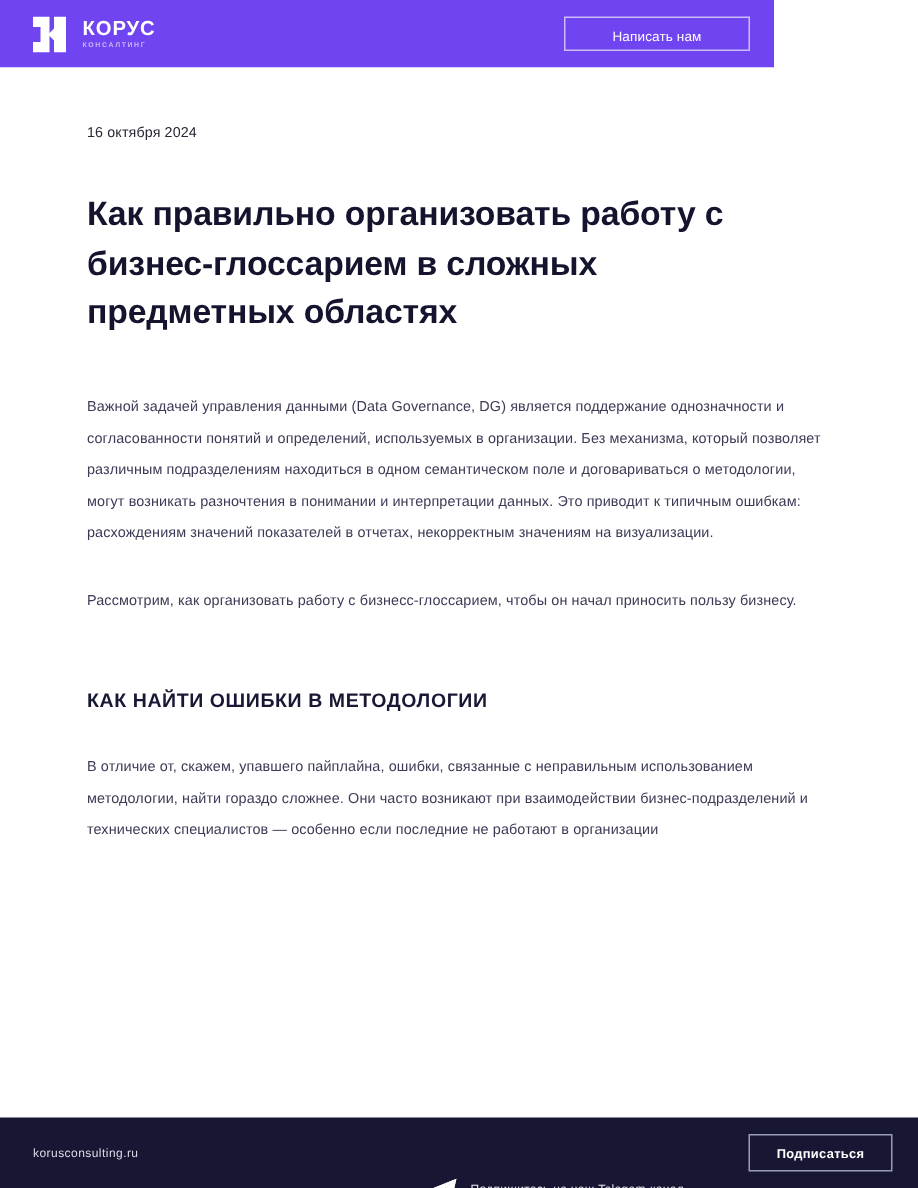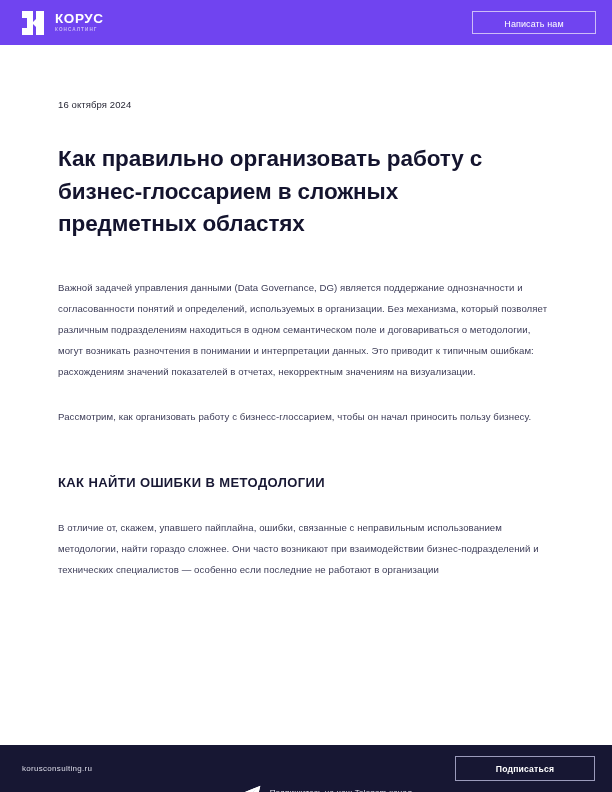--- a/index.html
+++ b/index.html
@@ -12,21 +12,21 @@
     background: #ffffff;
     font-family: "Liberation Sans", sans-serif;
     overflow: hidden;
     position: relative;
   }
 
   
   .header {
     position: absolute;
     top: 0; left: 0;
-    width: 612px;
+    width: 516px;
     height: 45px;
     background: #7044f0;
     display: flex;
     align-items: center;
     justify-content: space-between;
     box-sizing: border-box;
     padding: 0 16px 0 22px;
   }
   .logo {
     display: flex;
@@ -77,21 +77,20 @@
   
   .content {
     position: absolute;
     top: 45px;
     left: 0;
     width: 612px;
     height: 700px;
     box-sizing: border-box;
     padding: 0 58px;
     background: #ffffff;
-    margin-top: 16px;
   }
   .date {
     font-size: 9.5px;
     color: #272735;
     margin-top: 38px;
     letter-spacing: 0.1px;
   }
   .article-title {
     font-size: 22.5px;
     font-weight: bold;
@@ -157,21 +156,21 @@
     letter-spacing: 0.2px;
   }
   .footer-btn {
     margin-left: 22px;
     border: 1px solid #9b9bbb;
     background: transparent;
     color: #ffffff;
     font-family: "Liberation Sans", sans-serif;
     font-size: 8.6px;
     font-weight: bold;
-    width: 140px;
+    width: 96px;
     height: 25px;
     line-height: 25px;
     text-align: center;
     letter-spacing: 0.2px;
     cursor: pointer;
     box-sizing: border-box;
     padding: 0;
   }
 </style>
 </head>

